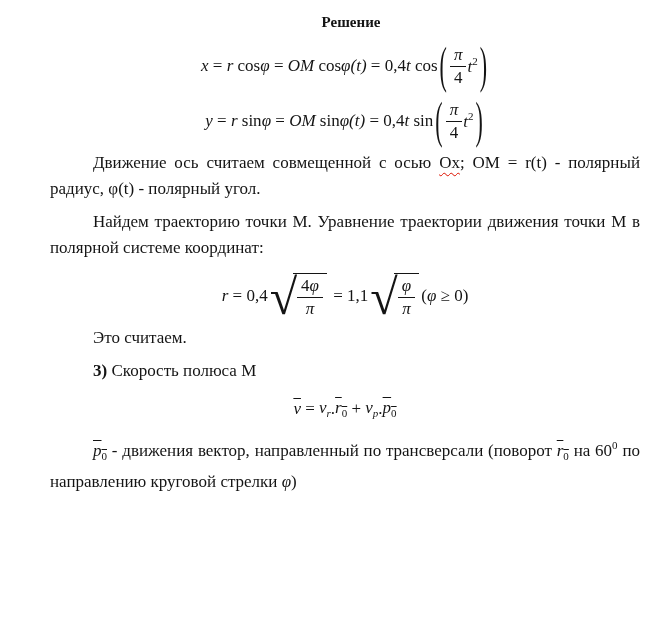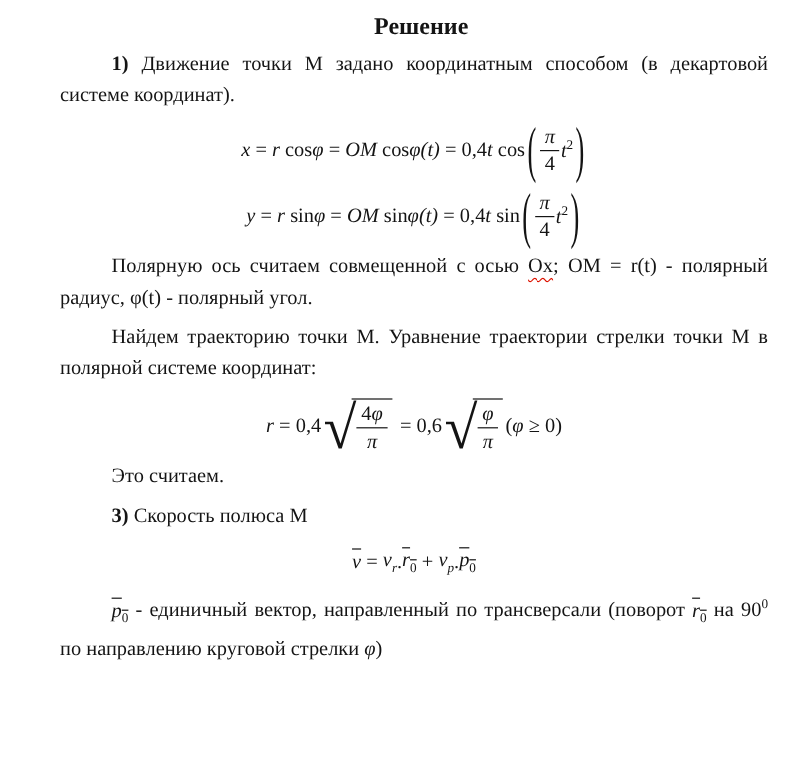--- a/index.html
+++ b/index.html
@@ -8,21 +8,21 @@
     background:#ffffff;
     color:#141414;
     font-family:"Liberation Serif","DejaVu Serif",serif;
     font-size:17px;
     overflow:hidden;
   }
   .page { padding:12px 26px 0 50px; }
   .title {
     text-align:center;
     font-weight:bold;
-    font-size:20px;
+    font-size:15px;
     line-height:20px;
     margin:0 0 8px 12px;
   }
   p.para {
     margin:0 0 7px 0;
     text-align:justify;
     text-indent:43px;
     line-height:26px;
   }
   .b  { font-weight:bold; }
@@ -81,21 +81,20 @@
   .vec { text-decoration-line:overline; text-decoration-thickness:1px; }
   .grp { display:inline; }
 </style>
 </head>
 <body>
 
 <div class="page">
 
   <div class="title">Решение</div>
 
-  <p class="para"><span class="b">1)</span><span> Движение точки М задано координатным способом (в декартовой системе координат).</span></p>
 
   <div class="formula f-tall">
     <span class="it">x</span>
     <span> = </span>
     <span class="it">r</span>
     <span> cos</span>
     <span class="it">φ</span>
     <span> = </span>
     <span class="it">OM</span>
     <span> cos</span>
@@ -122,29 +121,29 @@
     <span> = 0,4</span>
     <span class="it">t</span>
     <span> sin</span>
     <span class="bigp">(</span>
     <span class="frac"><span class="num it">π</span><span class="den">4</span></span>
     <span class="grp"><span class="it">t</span><sup>2</sup></span>
     <span class="bigp">)</span>
   </div>
 
 
-  <p class="para"><span>Полярную ось считаем совмещенной с осью </span><span class="sp-err">Ox</span><span>; ОМ = r(t) - полярный радиус, φ(t) - полярный угол.</span></p>
+  <p class="para"><span>Движение ось считаем совмещенной с осью </span><span class="sp-err">Ox</span><span>; ОМ = r(t) - полярный радиус, φ(t) - полярный угол.</span></p>
 
-  <p class="para"><span>Найдем траекторию точки М. Уравнение траектории стрелки точки М в полярной системе координат:</span></p>
+  <p class="para"><span>Найдем траекторию точки М. Уравнение траектории движения точки М в полярной системе координат:</span></p>
 
   <div class="formula f-root">
     <span class="it">r</span>
     <span> = 0,4</span>
     <span class="rad"><span class="rad-sign">√</span><span class="rad-body"><span class="frac"><span class="num"><span>4</span><span class="it">φ</span></span><span class="den it">π</span></span></span></span>
-    <span> = 0,6</span>
+    <span> = 1,1</span>
     <span class="rad"><span class="rad-sign">√</span><span class="rad-body"><span class="frac"><span class="num it">φ</span><span class="den it">π</span></span></span></span>
     <span>(</span>
     <span class="it">φ</span>
     <span> ≥ 0)</span>
   </div>
 
   <p class="para"><span>Это считаем.</span></p>
 
   <p class="para"><span class="b">3)</span><span> Скорость полюса М</span></p>
 
@@ -154,15 +153,15 @@
     <span class="grp"><span class="it">v</span><sub class="it">r</sub></span>
     <span>.</span>
     <span class="vec"><span class="it">r</span><sub>0</sub></span>
     <span> + </span>
     <span class="grp"><span class="it">v</span><sub class="it">p</sub></span>
     <span>.</span>
     <span class="vec"><span class="it">p</span><sub>0</sub></span>
   </div>
 
 
-  <p class="para"><span class="vec"><span class="it">p</span><sub>0</sub></span><span> - единичный вектор, направленный по трансверсали (поворот </span><span class="vec"><span class="it">r</span><sub>0</sub></span><span> на 90</span><sup>0</sup><span> по направлению круговой стрелки </span><span class="it">φ</span><span>)</span></p>
+  <p class="para"><span class="vec"><span class="it">p</span><sub>0</sub></span><span> - движения вектор, направленный по трансверсали (поворот </span><span class="vec"><span class="it">r</span><sub>0</sub></span><span> на 60</span><sup>0</sup><span> по направлению круговой стрелки </span><span class="it">φ</span><span>)</span></p>
 
 </div>
 
 </body></html>

